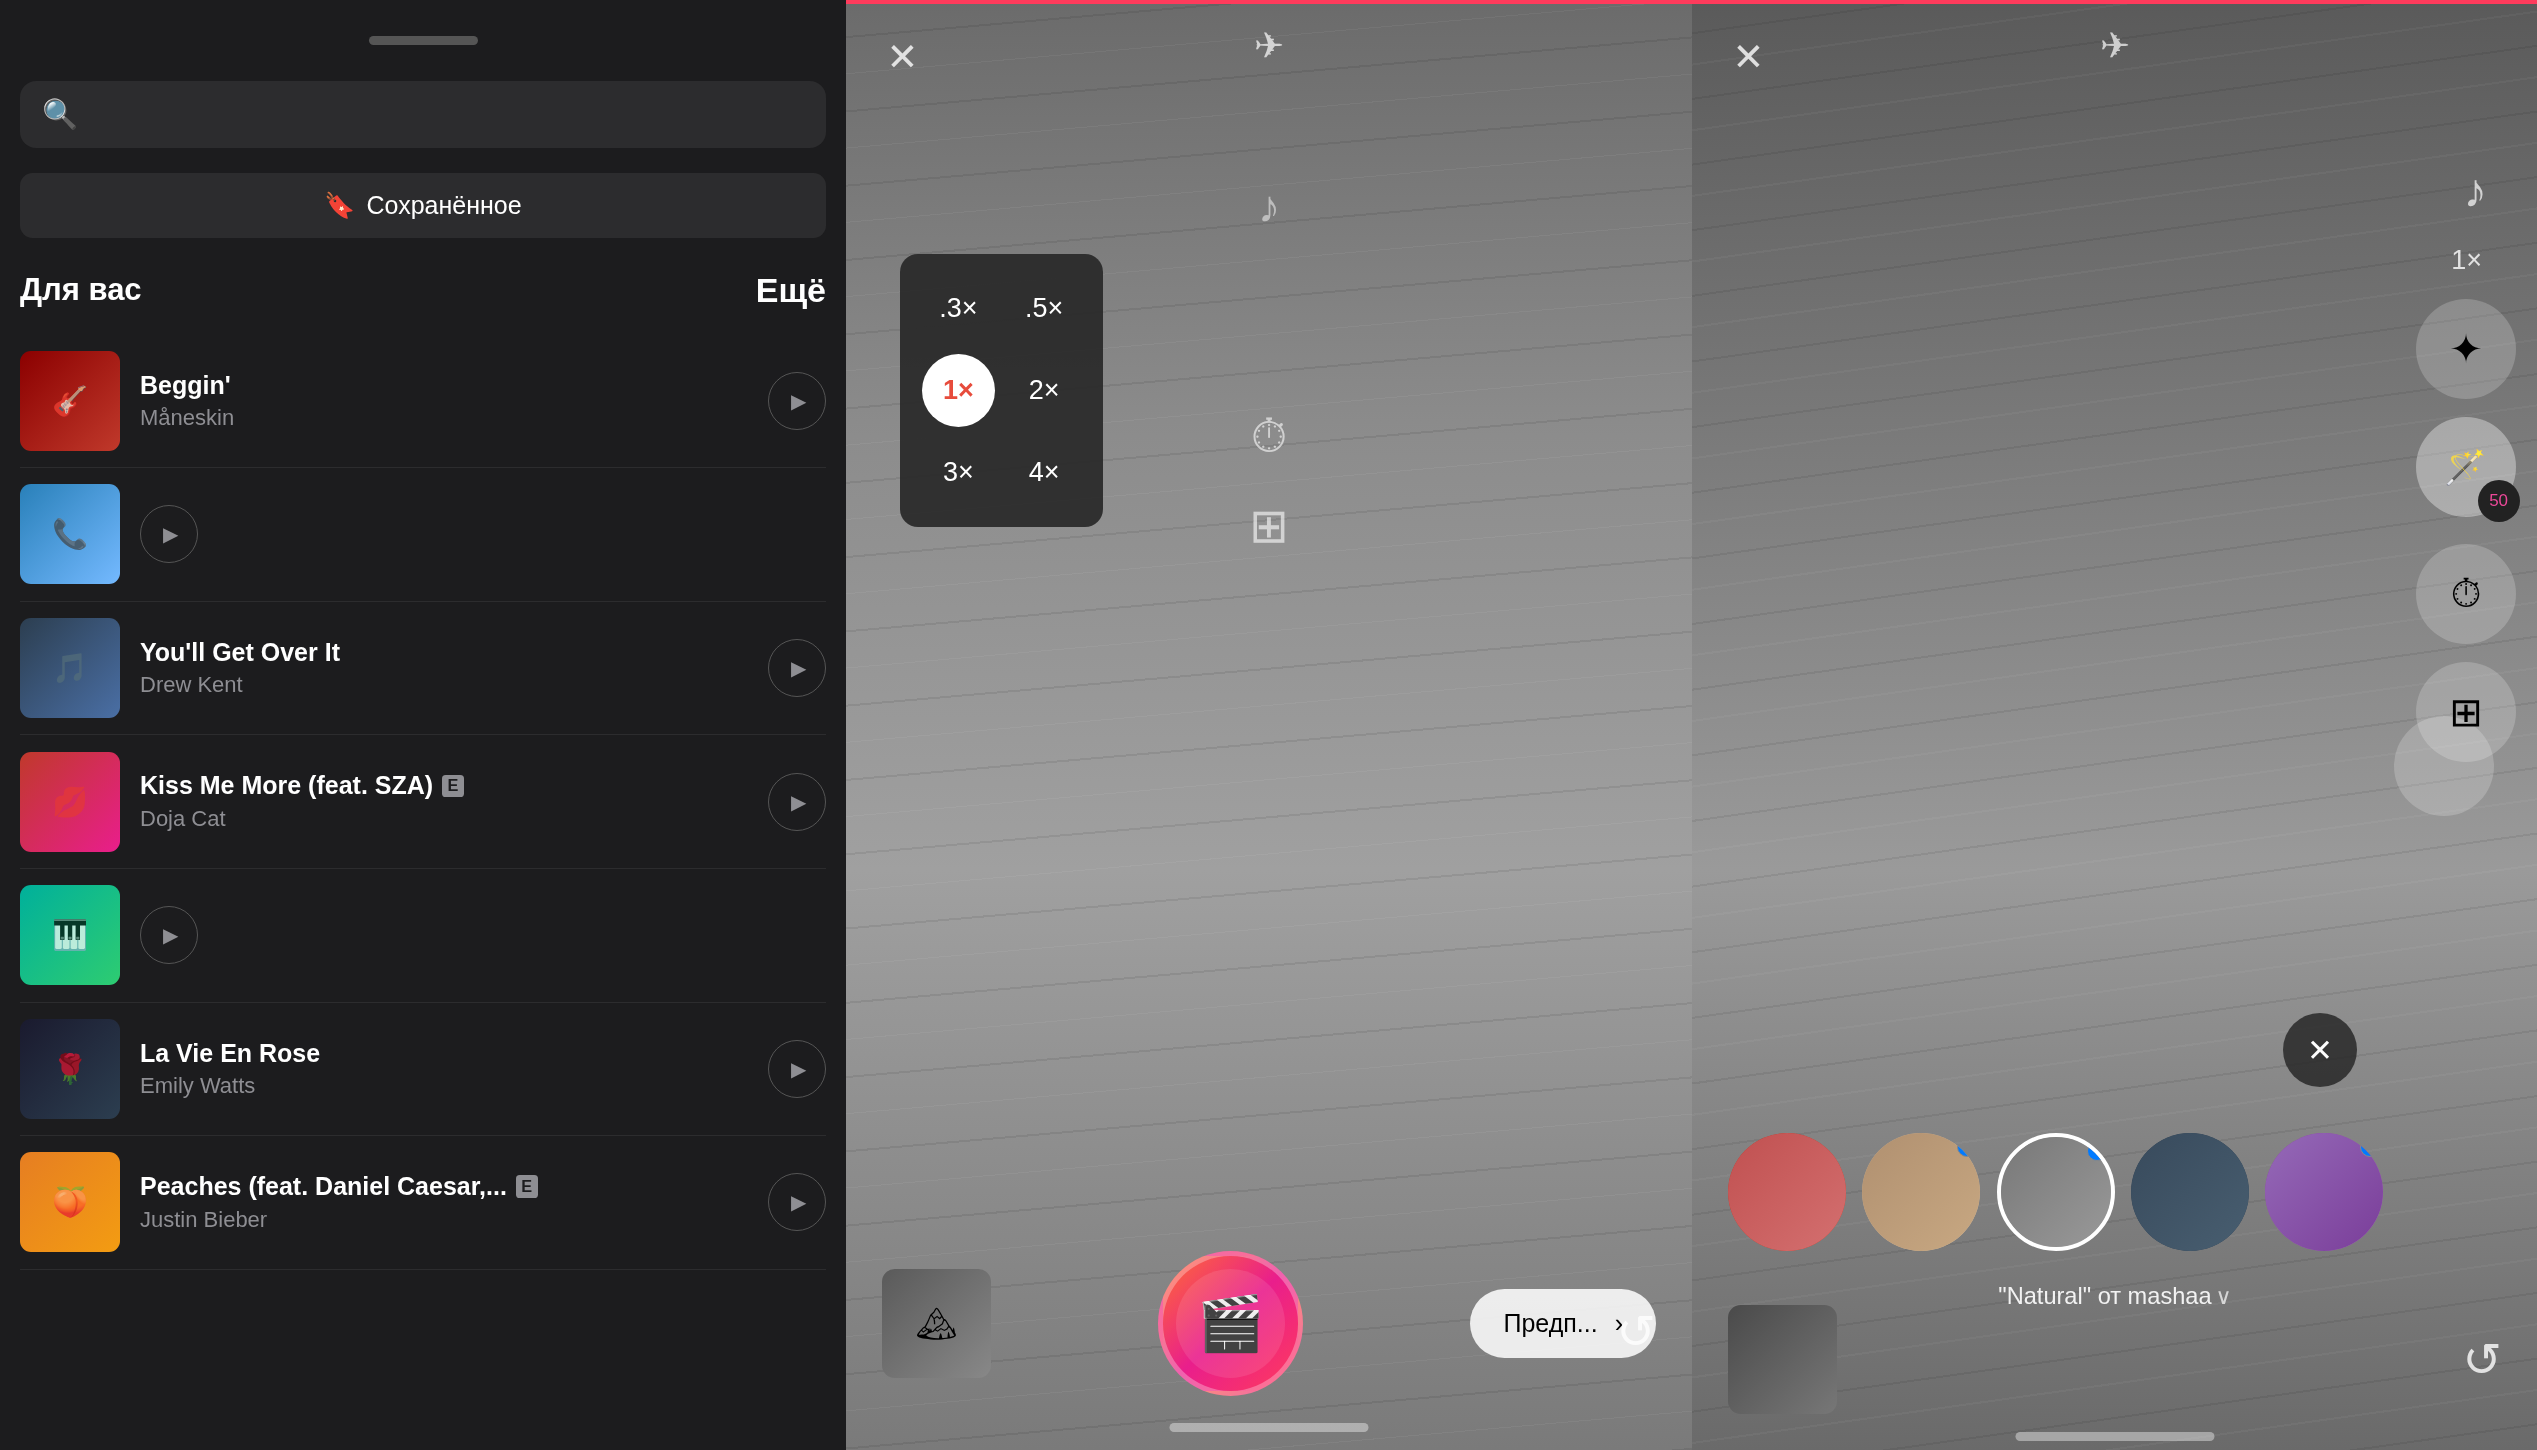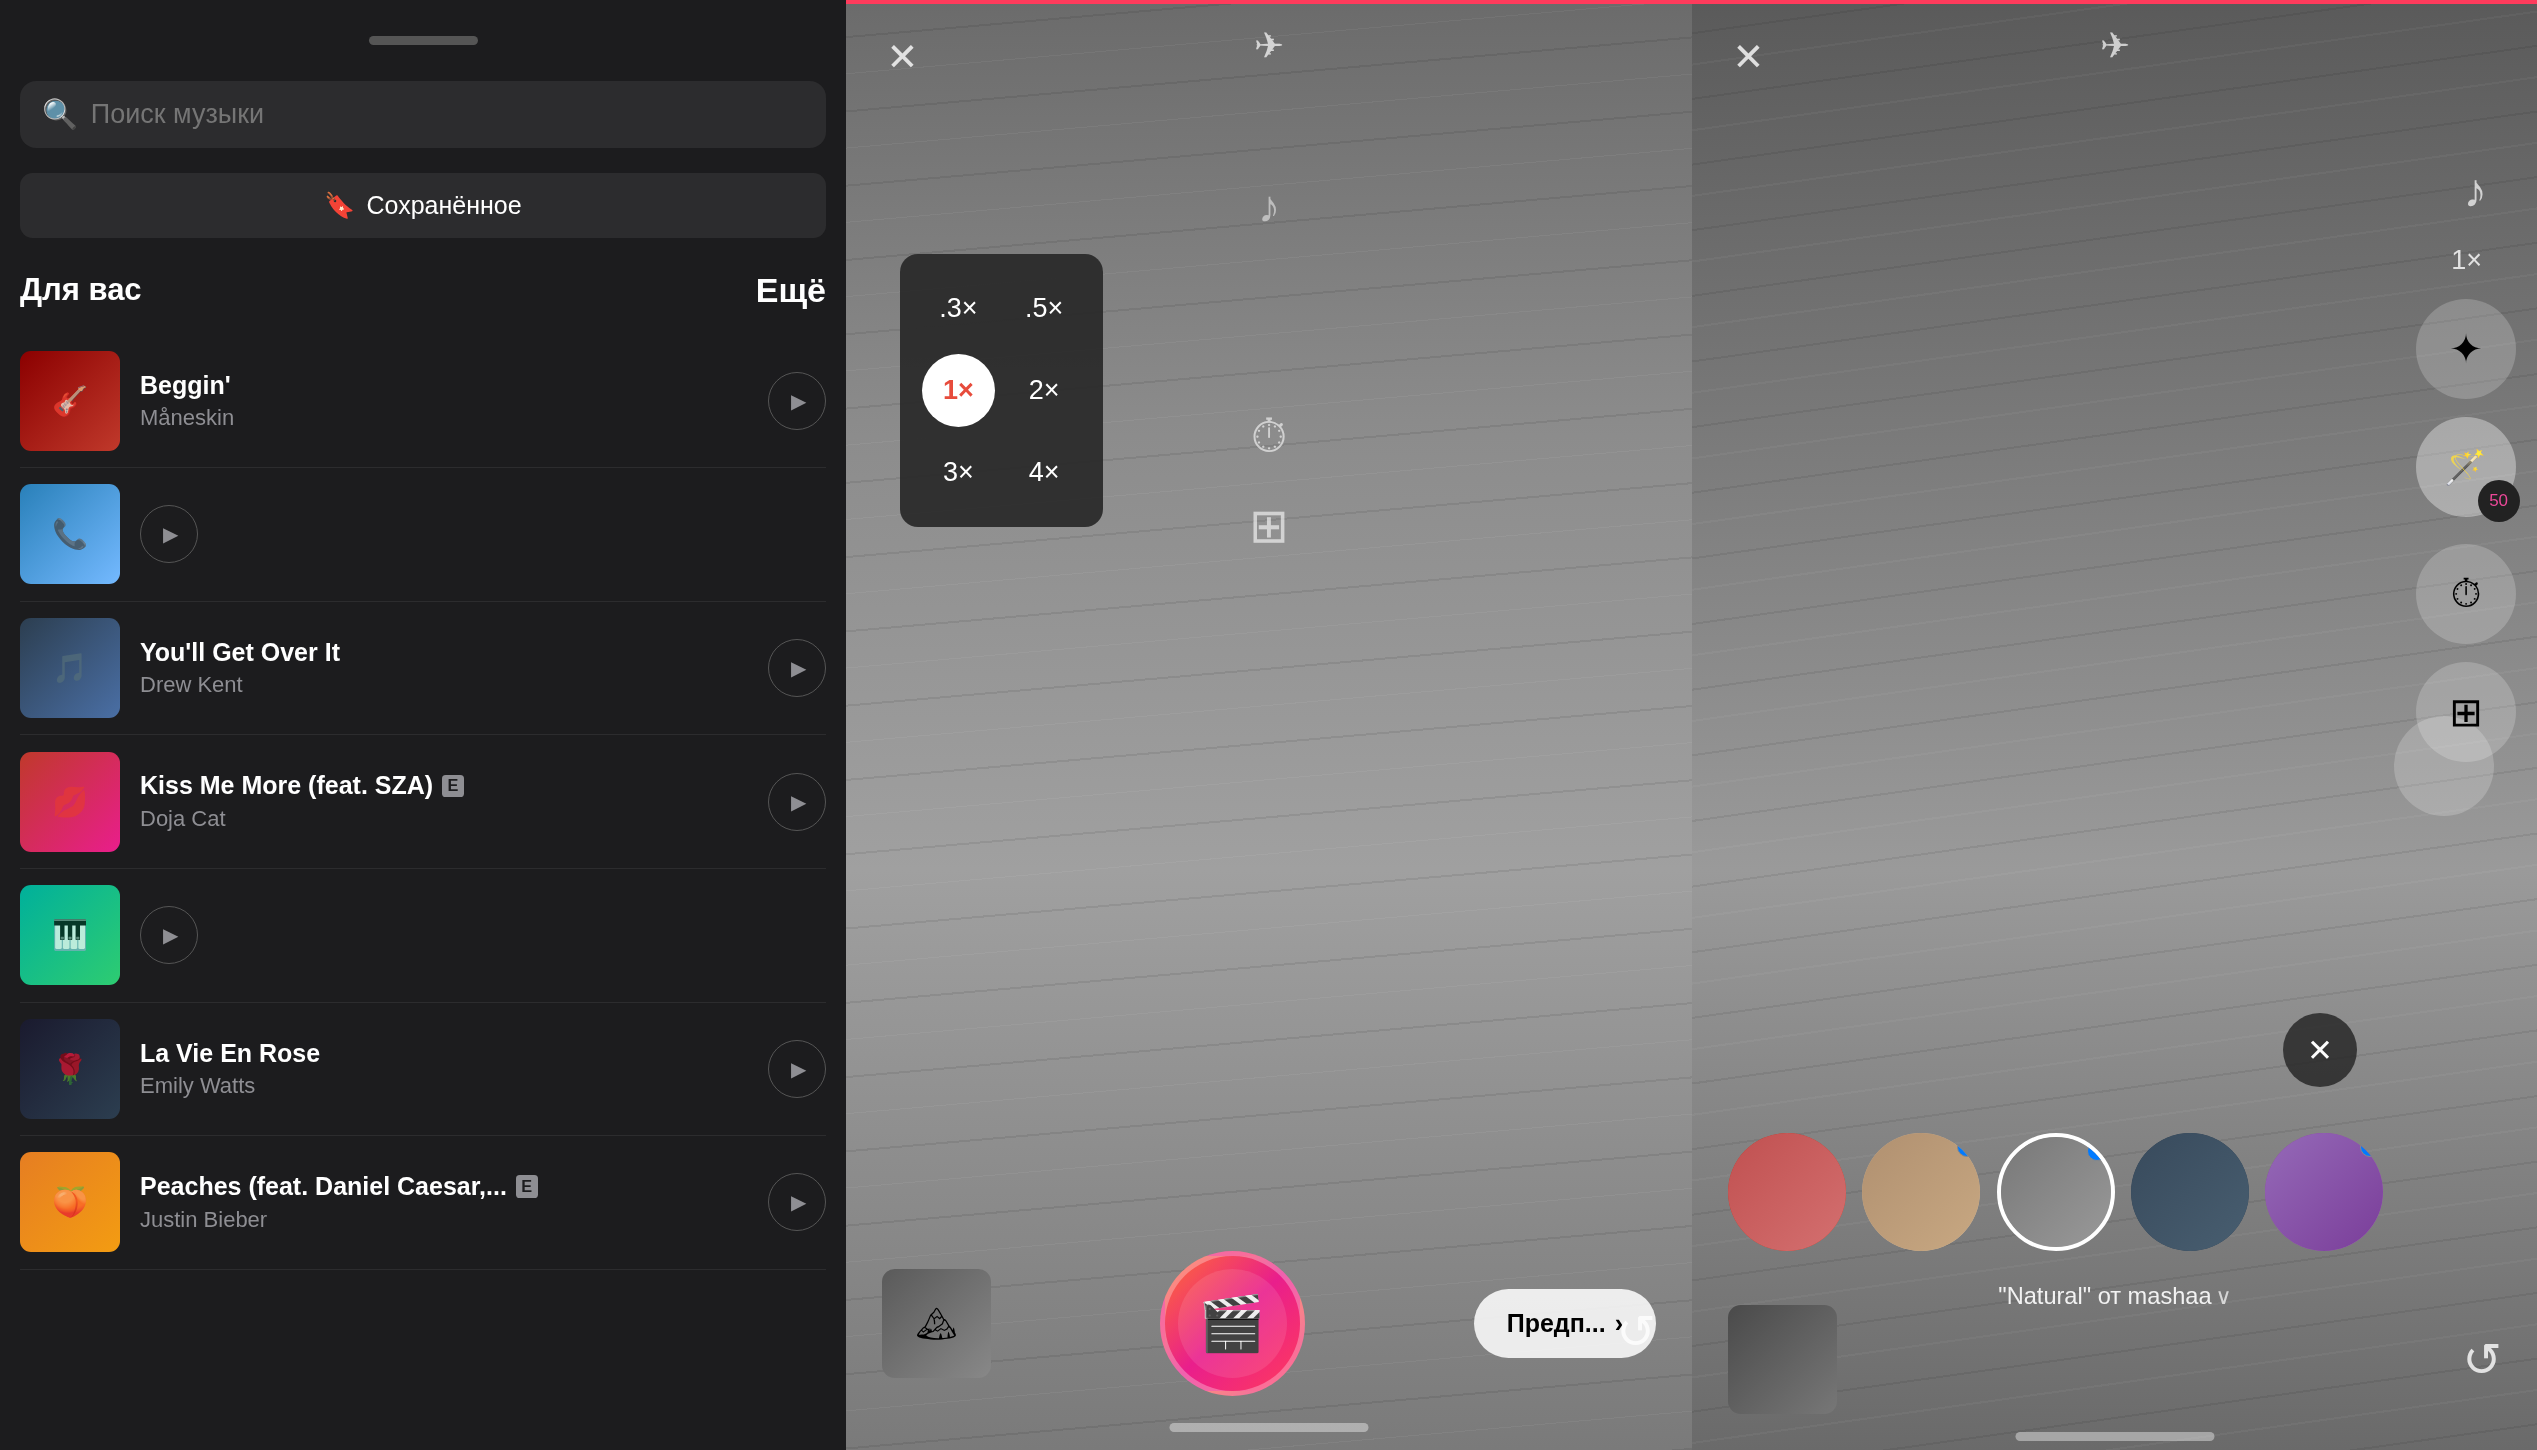--- a/index.html
+++ b/index.html
@@ -297,24 +297,24 @@
     }
     .reel-icon {
       font-size: 54px;
     }
     .next-btn {
       background: rgba(255,255,255,0.85);
       color: #000;
       border-radius: 36px;
       padding: 20px 33px;
       font-size: 25px;
-      font-weight: 700;
-      display: flex;
-      align-items: center;
-      gap: 9px;
+      font-weight: 400;
+      display: flex;
+      align-items: center;
+      gap: 17px;
       cursor: pointer;
       white-space: nowrap;
     }
     .phone-bottom {
       position: absolute;
       bottom: 18px;
       left: 50%;
       transform: translateX(-50%);
       width: 199px;
       height: 9px;
@@ -465,21 +465,20 @@
     }
   </style>
 </head>
 <body>
 
 <div class="panel1">
   <div class="drag-handle"></div>
 
   <div class="search-bar">
     <span class="search-icon-svg">🔍</span>
-    <input type="text" placeholder="Поиск музыки" style="">
   </div>
 
   <button class="saved-button">
     <span class="bookmark-icon">🔖</span>
     <span>Сохранённое</span>
   </button>
 
   <div class="section-header">
     <span class="section-title">Для вас</span>
     <span class="section-more">Ещё</span>

